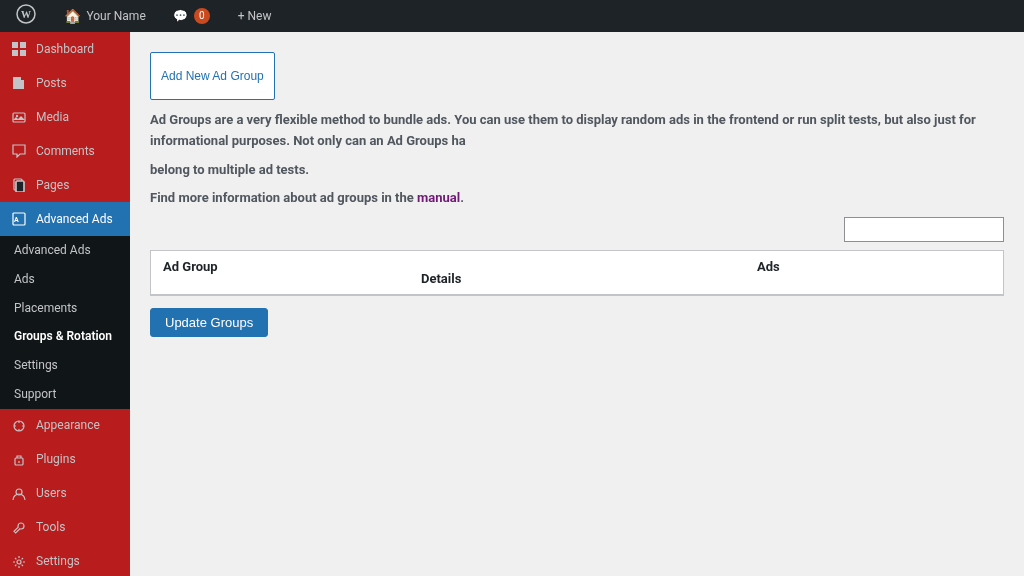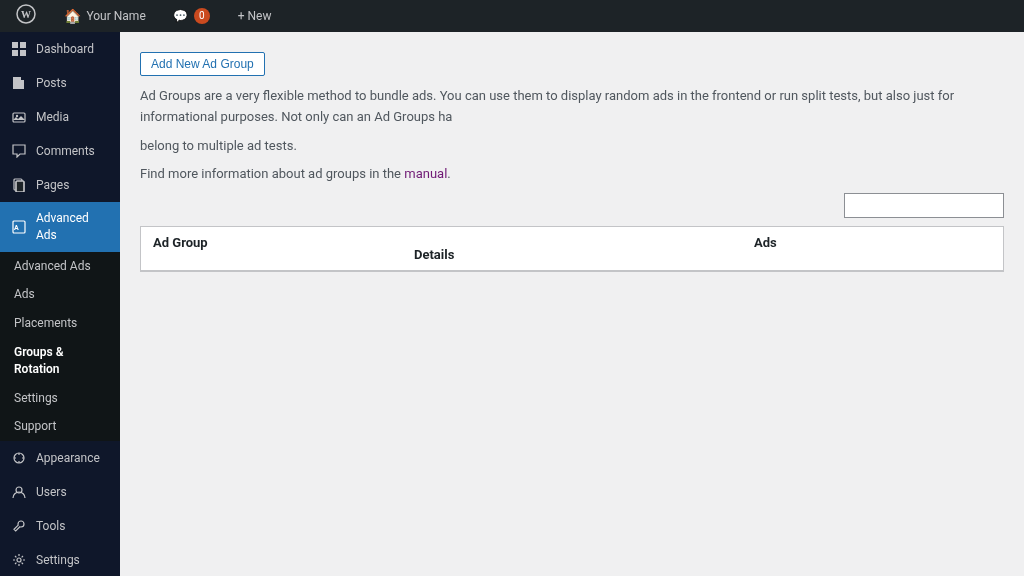--- a/index.html
+++ b/index.html
@@ -39,22 +39,22 @@
 
     
     .main-layout {
       display: flex;
       flex: 1;
       overflow: hidden;
     }
 
     
     .sidebar {
-      background: #0f172a;
-      width: 120px;
+      background: #b91c1c;
+      width: 130px;
       flex-shrink: 0;
       overflow-y: auto;
       color: #c3c4c7;
     }
     .sidebar::-webkit-scrollbar { width: 0; }
 
     .sidebar-item {
       display: flex;
       align-items: center;
       gap: 8px;
@@ -89,21 +89,21 @@
     .page-title {
       font-size: 23px;
       font-weight: 400;
       color: #1d2327;
     }
 
     .btn-primary {
       background: #fff;
       border: 1px solid #2271b1;
       color: #2271b1;
-      padding: 4px 10px;
+      padding: 16px 10px;
       font-size: 12px;
       cursor: pointer;
       border-radius: 2px;
     }
 
     .btn-blue {
       background: #2271b1;
       border: 1px solid #2271b1;
       color: #fff;
       padding: 6px 14px;
@@ -111,20 +111,21 @@
       cursor: pointer;
       border-radius: 3px;
     }
 
     .description-text {
       color: #50575e;
       font-size: 13px;
       line-height: 1.6;
       margin-bottom: 8px;
       max-width: 900px;
+      font-weight: bold;
     }
 
     .manual-link { color: #701a75; text-decoration: none; }
 
     .search-row {
       display: flex;
       justify-content: flex-end;
       margin-bottom: 8px;
     }
     .search-input {
@@ -274,20 +275,30 @@
         <svg width="14" height="14" viewBox="0 0 14 14" fill="none" stroke="currentColor" stroke-width="1.2">
             <circle cx="7" cy="7" r="5"></circle>
             <path d="M7 2v2M7 10v2M2 7h2M10 7h2"></path>
           </svg>
       </span>
       <span>Appearance</span>
     </div>
     <div class="sidebar-item">
       <span class="icon">
         <svg width="14" height="14" viewBox="0 0 14 14" fill="none" stroke="currentColor" stroke-width="1.2">
+            <rect x="3" y="5" width="8" height="7" rx="1"></rect>
+            <path d="M5 5V3h4v2"></path>
+            <path d="M7 8v2"></path>
+          </svg>
+      </span>
+      <span>Plugins</span>
+    </div>
+    <div class="sidebar-item">
+      <span class="icon">
+        <svg width="14" height="14" viewBox="0 0 14 14" fill="none" stroke="currentColor" stroke-width="1.2">
             <circle cx="7" cy="5" r="3"></circle>
             <path d="M1 13c0-3.3 2.7-6 6-6s6 2.7 6 6"></path>
           </svg>
       </span>
       <span>Users</span>
     </div>
     <div class="sidebar-item">
       <span class="icon">
         <svg width="14" height="14" viewBox="0 0 14 14" fill="none" stroke="currentColor" stroke-width="1.2">
             <path d="M9 2a3 3 0 0 0-3 3c0 .4.1.8.2 1.1L2 10.3 3.7 12l4.2-4.2c.3.1.7.2 1.1.2a3 3 0 0 0 0-6z"></path>
@@ -325,14 +336,17 @@
     </div>
 
     <div class="table-container">
       <div class="table-header">
         <div class="table-header-cell col-group">Ad Group</div>
         <div class="table-header-cell col-details">Details</div>
         <div class="table-header-cell col-ads">Ads</div>
       </div>
     </div>
 
+    <div class="update-btn-row">
+      <button class="btn-blue">Update Groups</button>
+    </div>
   </div>
 </div>
 
 </body></html>

